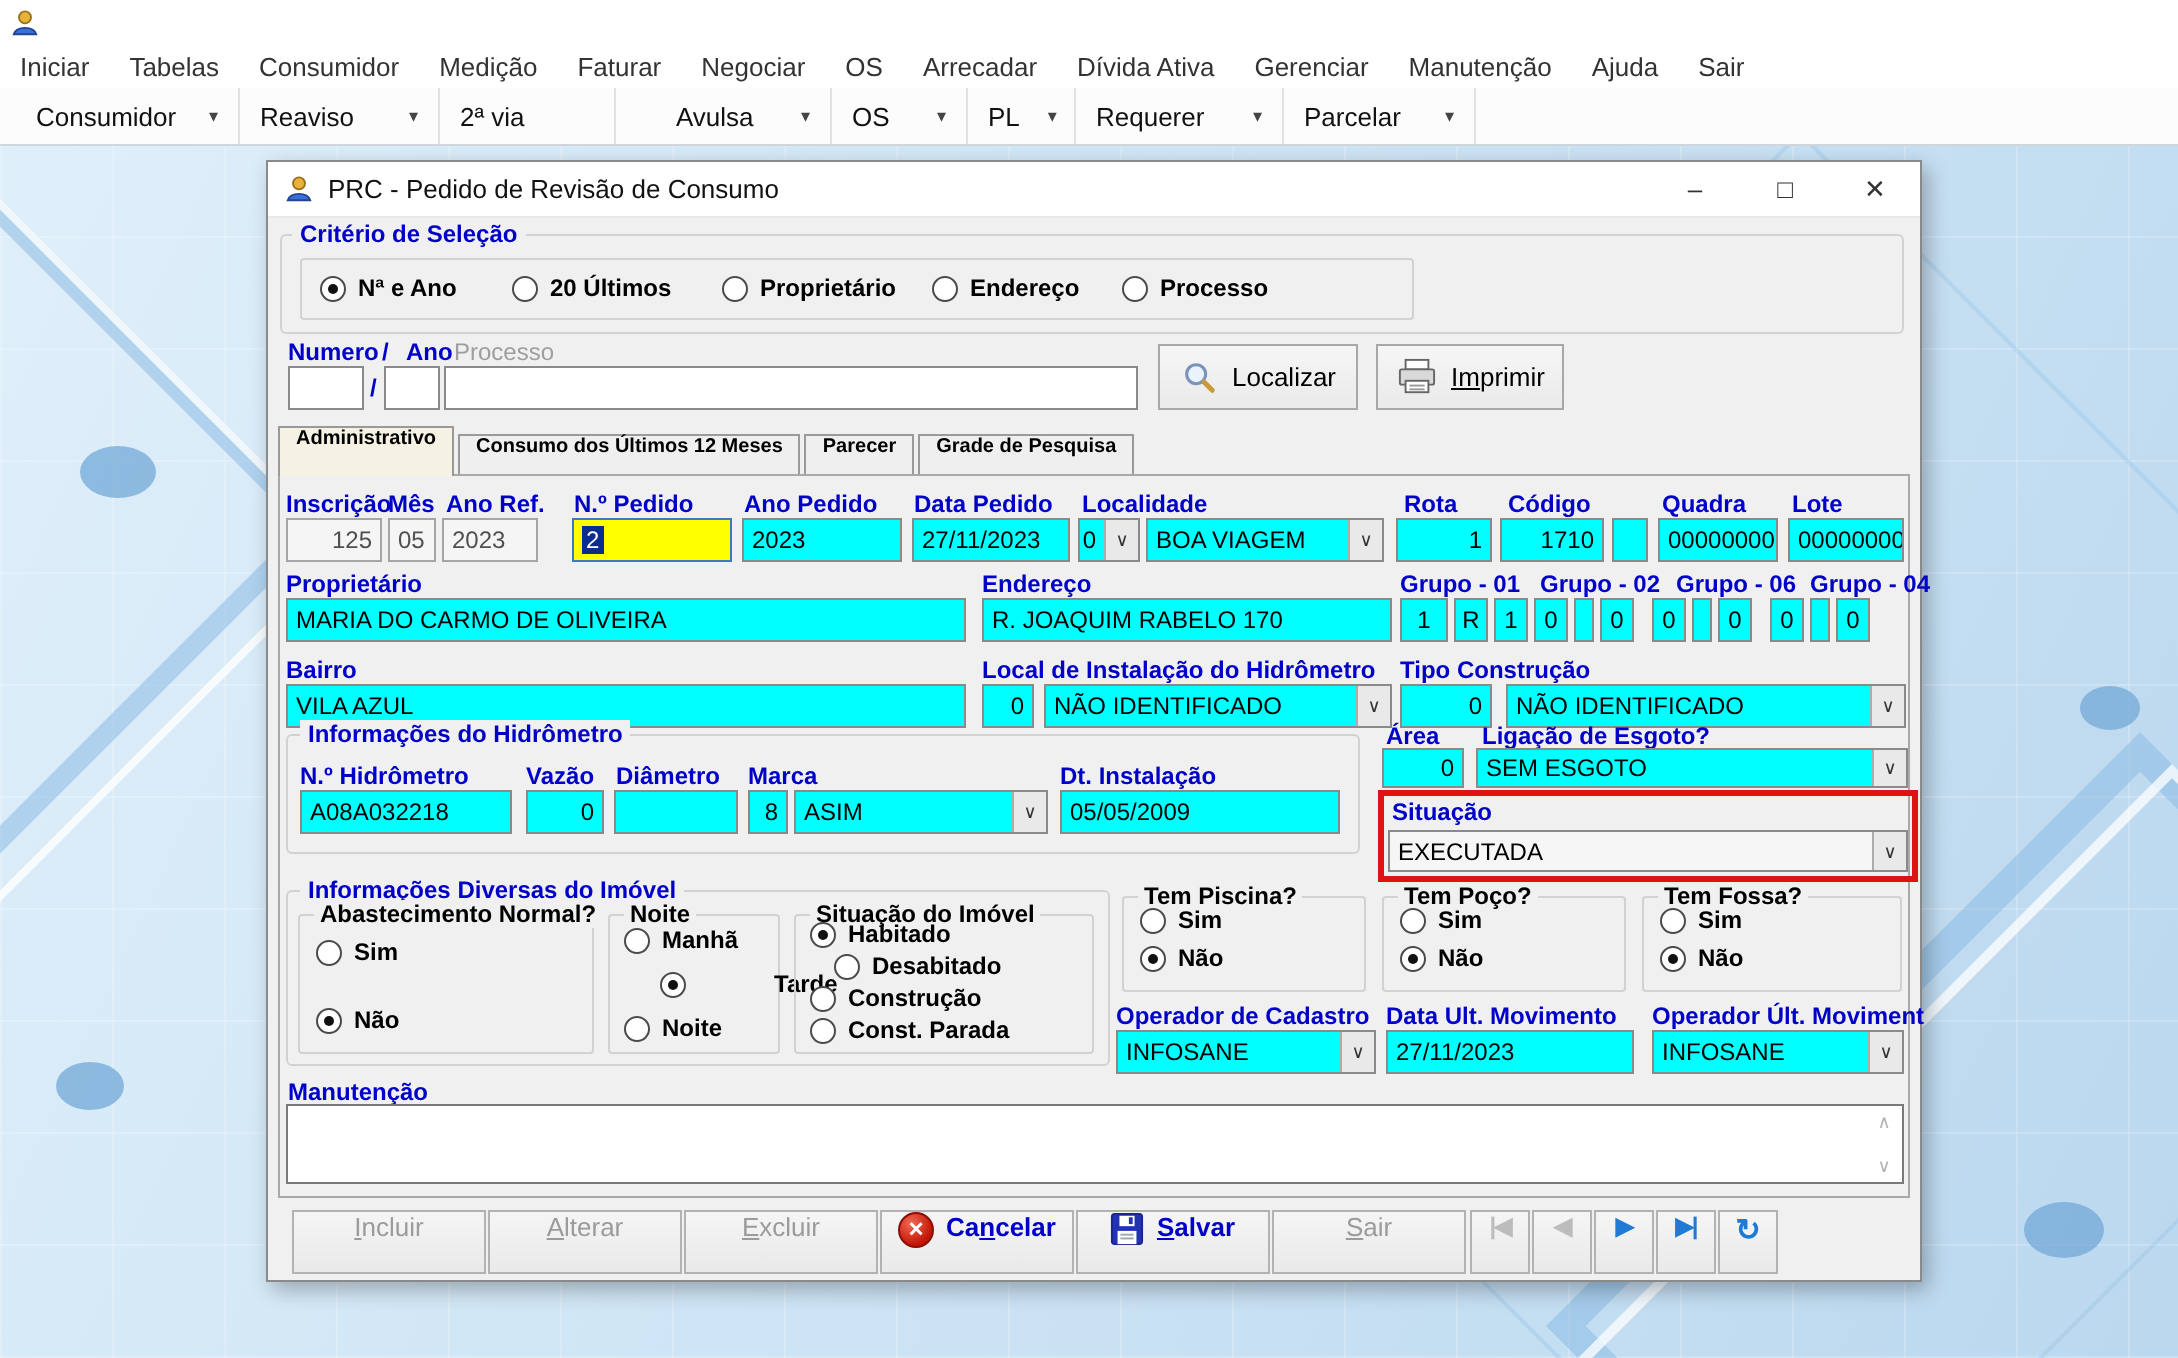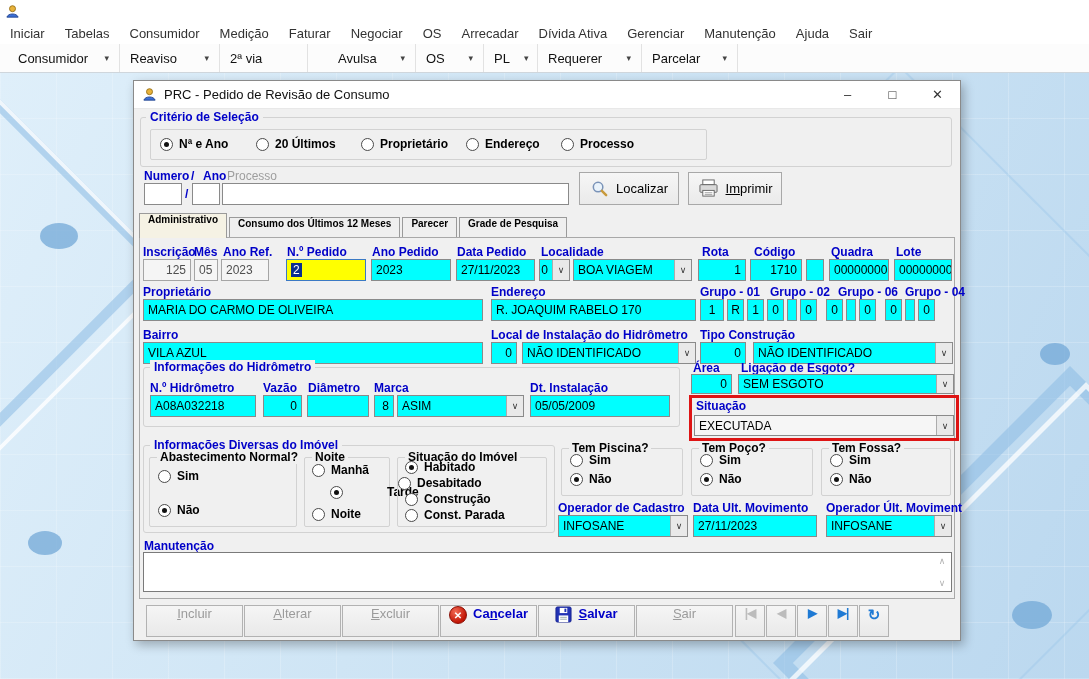--- a/index.html
+++ b/index.html
@@ -457,21 +457,21 @@
         <span>Noite</span>
       </div>
 
     <div class="panel" style="left:263px; top:348px; width:150px; height:70px;">
       <span class="ptitle">Situação do Imóvel</span>
     </div>
     <div class="radio-row" style="left:271px; top:351px;">
         <span class="rdo sel"></span>
         <span>Habitado</span>
       </div>
-    <div class="radio-row" style="left:264px; top:367px;">
+    <div class="radio-row" style="left:283px; top:367px;">
         <span class="rdo"></span>
         <span>Desabitado</span>
       </div>
     <div class="radio-row" style="left:271px; top:383px;">
         <span class="rdo"></span>
         <span>Construção</span>
       </div>
     <div class="radio-row" style="left:271px; top:399px;">
         <span class="rdo"></span>
         <span>Const. Parada</span>

